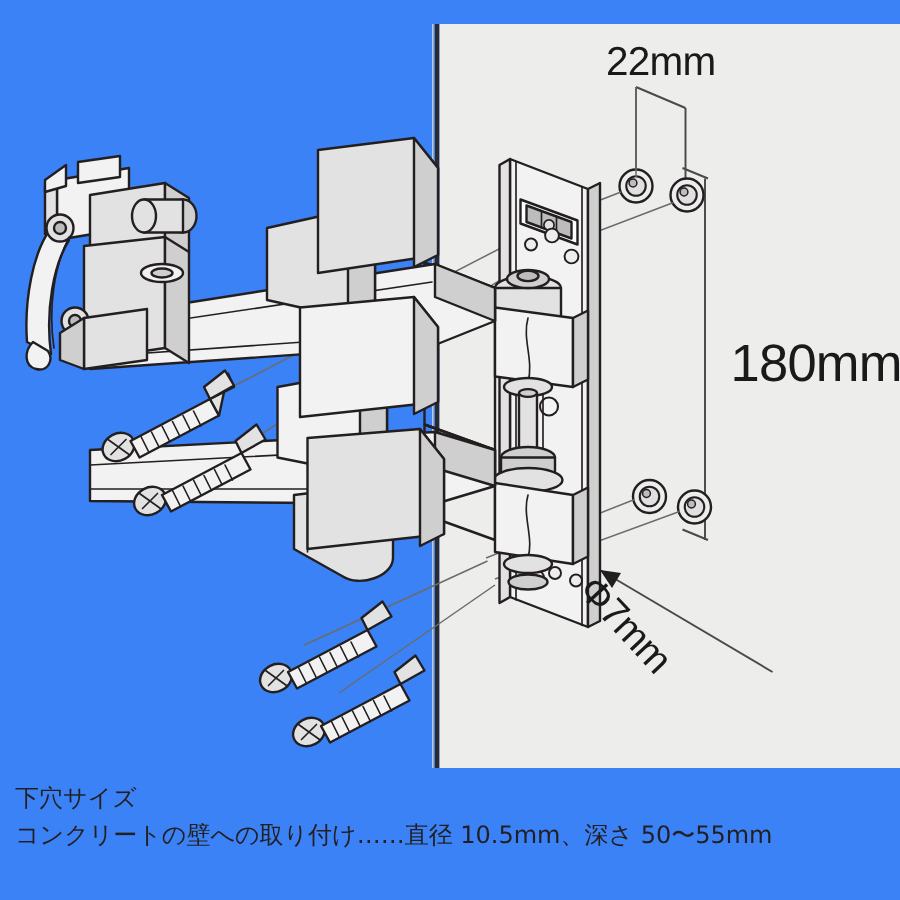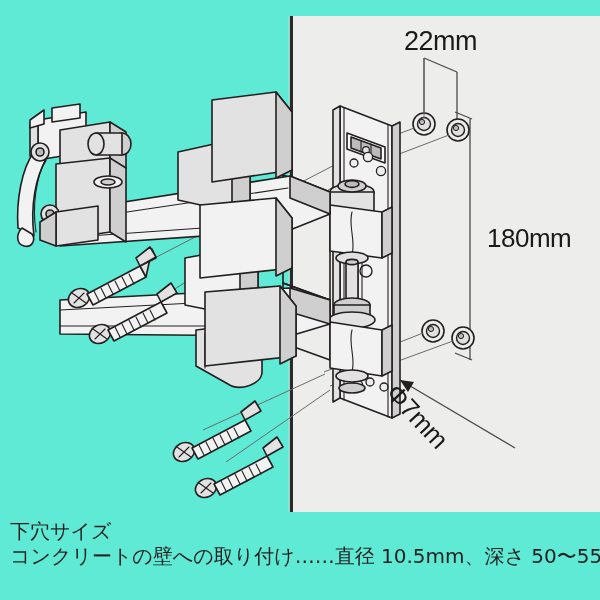--- a/index.html
+++ b/index.html
@@ -1,42 +1,42 @@
 <!DOCTYPE html>
 <html><head>
 <meta charset="utf-8">
 <style>
   html,body{margin:0;padding:0;background:#ffffff;}
   body{width:600px;height:600px;overflow:hidden;
        font-family:"Liberation Sans","DejaVu Sans",sans-serif;
        color:#231f20;}
-  #page{position:relative;width:600px;height:600px;background:#5eead4;}
+  #page{position:relative;width:600px;height:600px;background:#3b82f6;}
 
   
   .wall{position:absolute;left:293px;top:16px;width:307px;height:496px;
         background:#ededec;}
   .wall-edge{position:absolute;left:290px;top:16px;width:3px;height:496px;
         background:#2b2b2b;}
   .wall-edge2{position:absolute;left:288px;top:16px;width:1px;height:496px;
         background:#c9c9c9;}
 
   
   svg.art{position:absolute;left:0;top:0;width:600px;height:600px;}
 
   
   .dimtext{position:absolute;font-family:"Liberation Sans","DejaVu Sans",sans-serif;
            color:#1a1a1a;white-space:nowrap;}
   #dim22{left:404px;top:26px;font-size:27px;letter-spacing:-0.5px;}
-  #dim180{left:487px;top:223px;font-size:26px;letter-spacing:-0.5px;}
+  #dim180{left:487px;top:223px;font-size:35px;letter-spacing:-0.5px;}
   #dimphi{left:402px;top:378px;font-size:26px;letter-spacing:-0.5px;
           transform:rotate(47deg);transform-origin:0 0;}
 
   
   .caption{position:absolute;left:10px;top:519px;width:590px;}
-  .capline{font-size:20px;line-height:25px;color:#231f20;white-space:nowrap;
+  .capline{font-size:16px;line-height:25px;color:#231f20;white-space:nowrap;
            font-family:"DejaVu Sans","Liberation Sans",sans-serif;}
   .capline.l1{letter-spacing:0px;}
 </style>
 </head>
 <body>
 
 <div id="page">
 
   <div class="wall-edge2"></div>
   <div class="wall-edge"></div>

